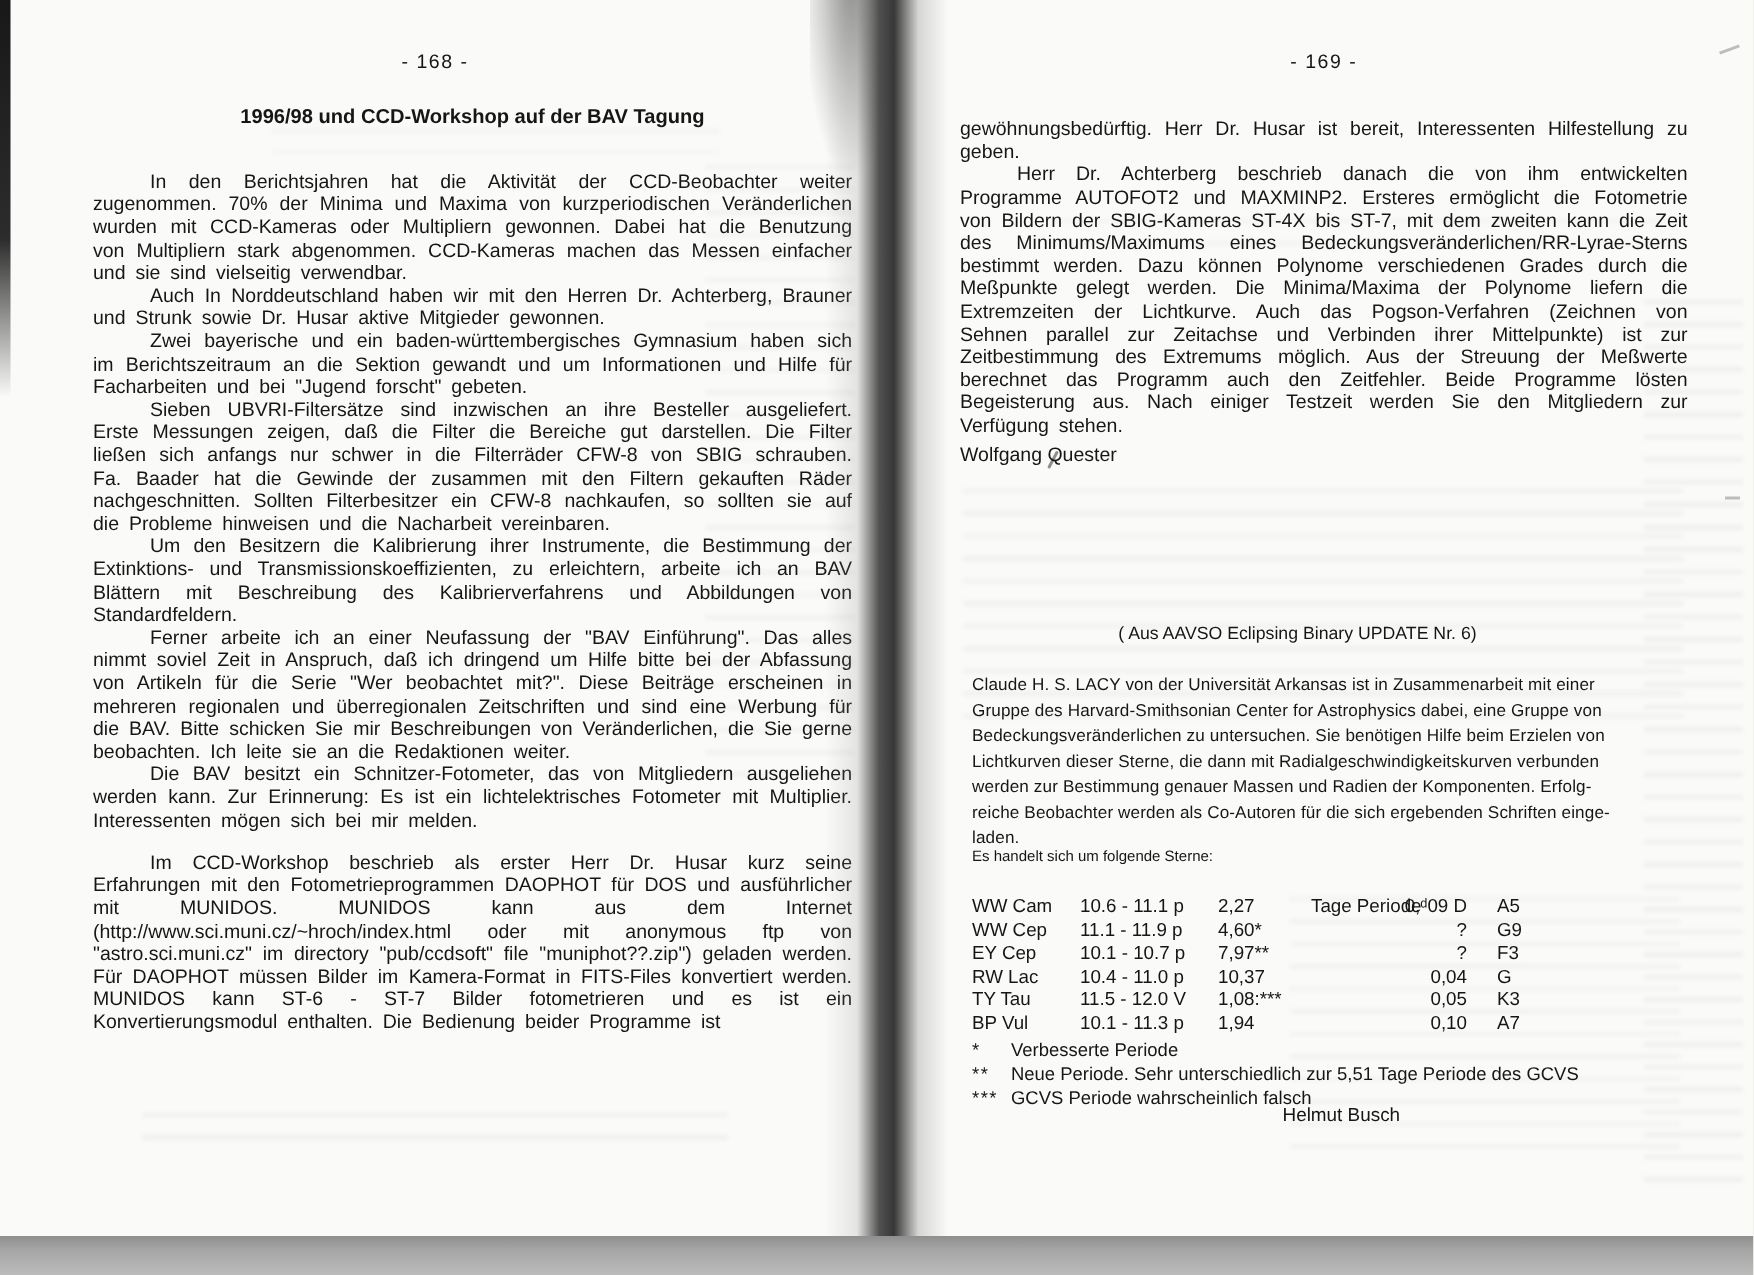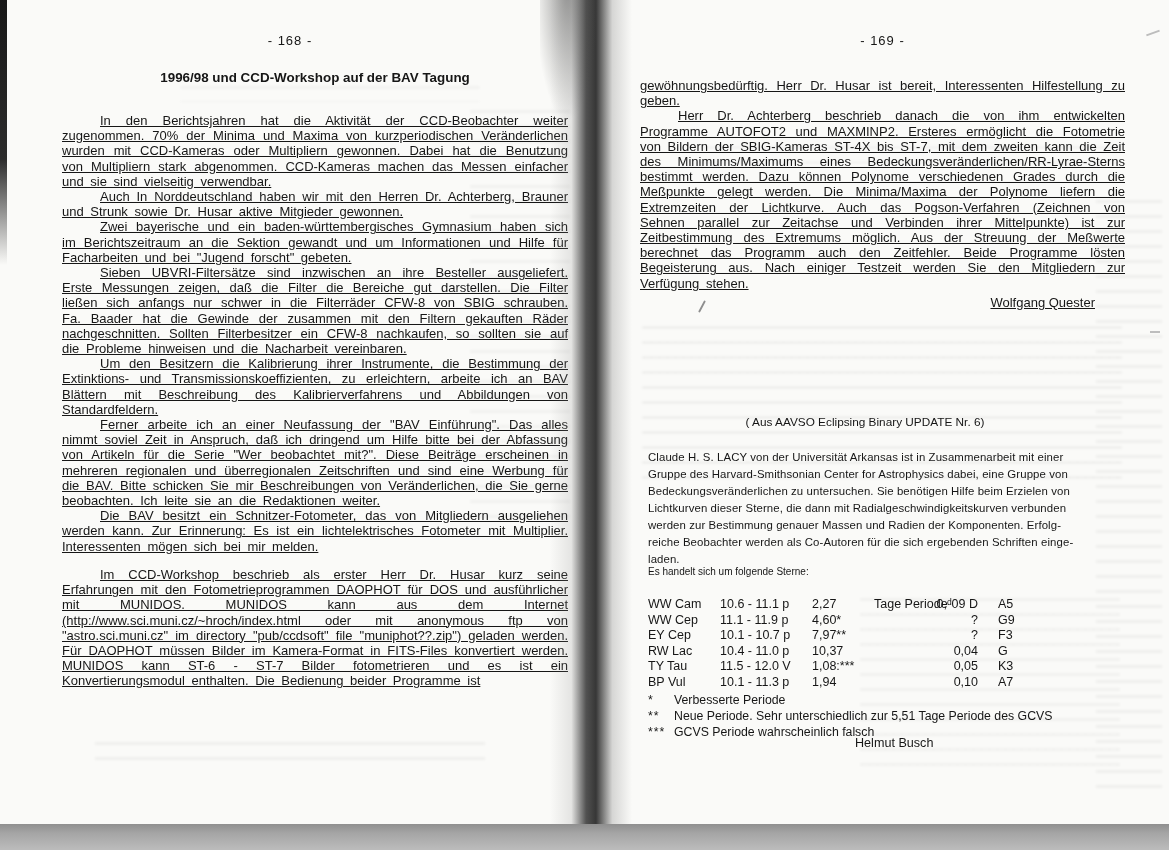--- a/index.html
+++ b/index.html
@@ -31,29 +31,29 @@
     background:repeating-linear-gradient(180deg,rgba(105,105,105,0.12) 0 3px,rgba(0,0,0,0) 3px 15px);}
   
   .page{position:absolute;top:30px;z-index:2;}
   #page-left{left:62px;width:506px;height:790px;}
   #page-right{left:640px;width:485px;height:790px;}
   .pagenum{position:absolute;top:3px;left:0;width:100%;text-align:center;
     font-size:13px;letter-spacing:1px;}
   #page-left .pagenum{width:456px;}
   .doc-title{position:absolute;top:40px;left:0;width:100%;text-align:center;
     font-weight:bold;font-size:13.4px;line-height:16px;}
-  .bodyblock{position:absolute;left:0;width:100%;text-decoration:underline;}
+  .bodyblock{position:absolute;left:0;width:100%;}
   #page-left .bodyblock{top:83px;}
   #page-right .bodyblock{top:48px;}
   .para{margin:0;text-align:justify;font-size:13px;line-height:15.2px;
     word-spacing:3px;text-indent:38px;}
   .para.no-indent{text-indent:0;}
   .para.gap-before{margin-top:13px;}
   .sig{font-size:13px;font-weight:bold;}
-  .sig-quester{text-align:right;margin:4px 30px 0 0;font-weight:normal;}
+  .sig-quester{text-align:left;margin:4px 30px 0 0;font-weight:normal;}
   
   .call-head{position:absolute;top:385px;left:0;width:450px;text-align:center;}
   .call-title{font-weight:bold;font-size:12.6px;line-height:15px;}
   .call-sub{font-size:11.8px;line-height:15px;}
   .intro{position:absolute;top:419px;left:8px;width:460px;}
   .intro-line{font-size:11.4px;line-height:17px;white-space:nowrap;letter-spacing:0.1px;}
   .lead{position:absolute;top:536px;left:8px;font-size:10px;}
   .star-table{position:absolute;top:562px;left:0;width:460px;}
   .star-row{position:relative;height:15.6px;font-size:12.5px;}
   .star-row span{position:absolute;top:5px;white-space:nowrap;}

